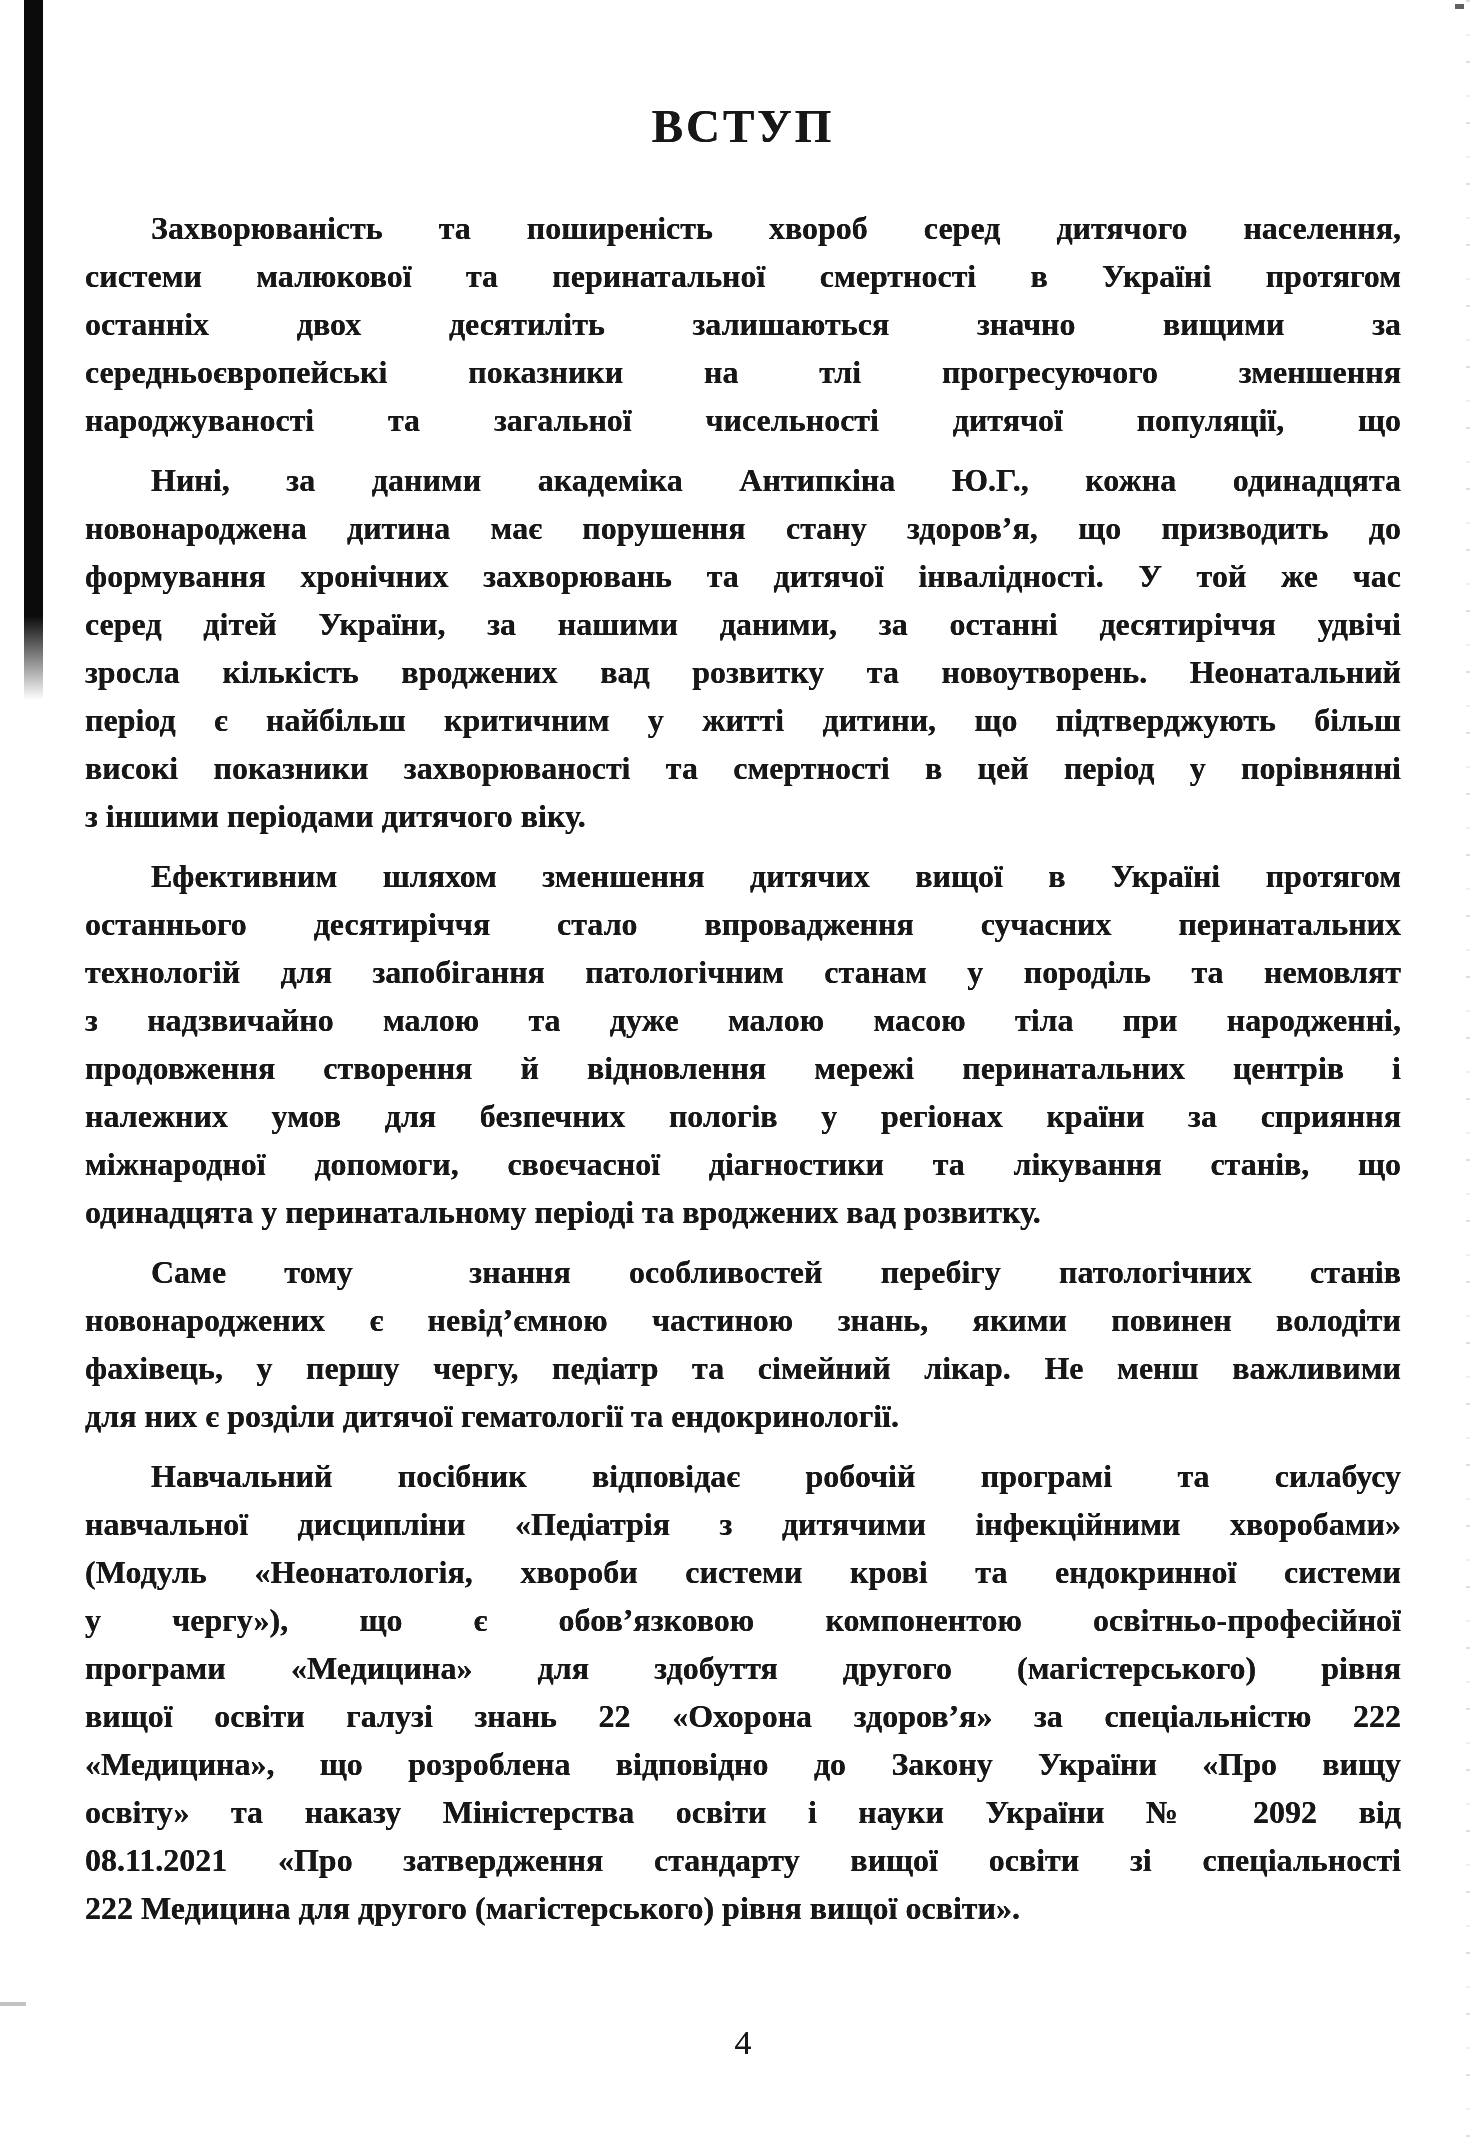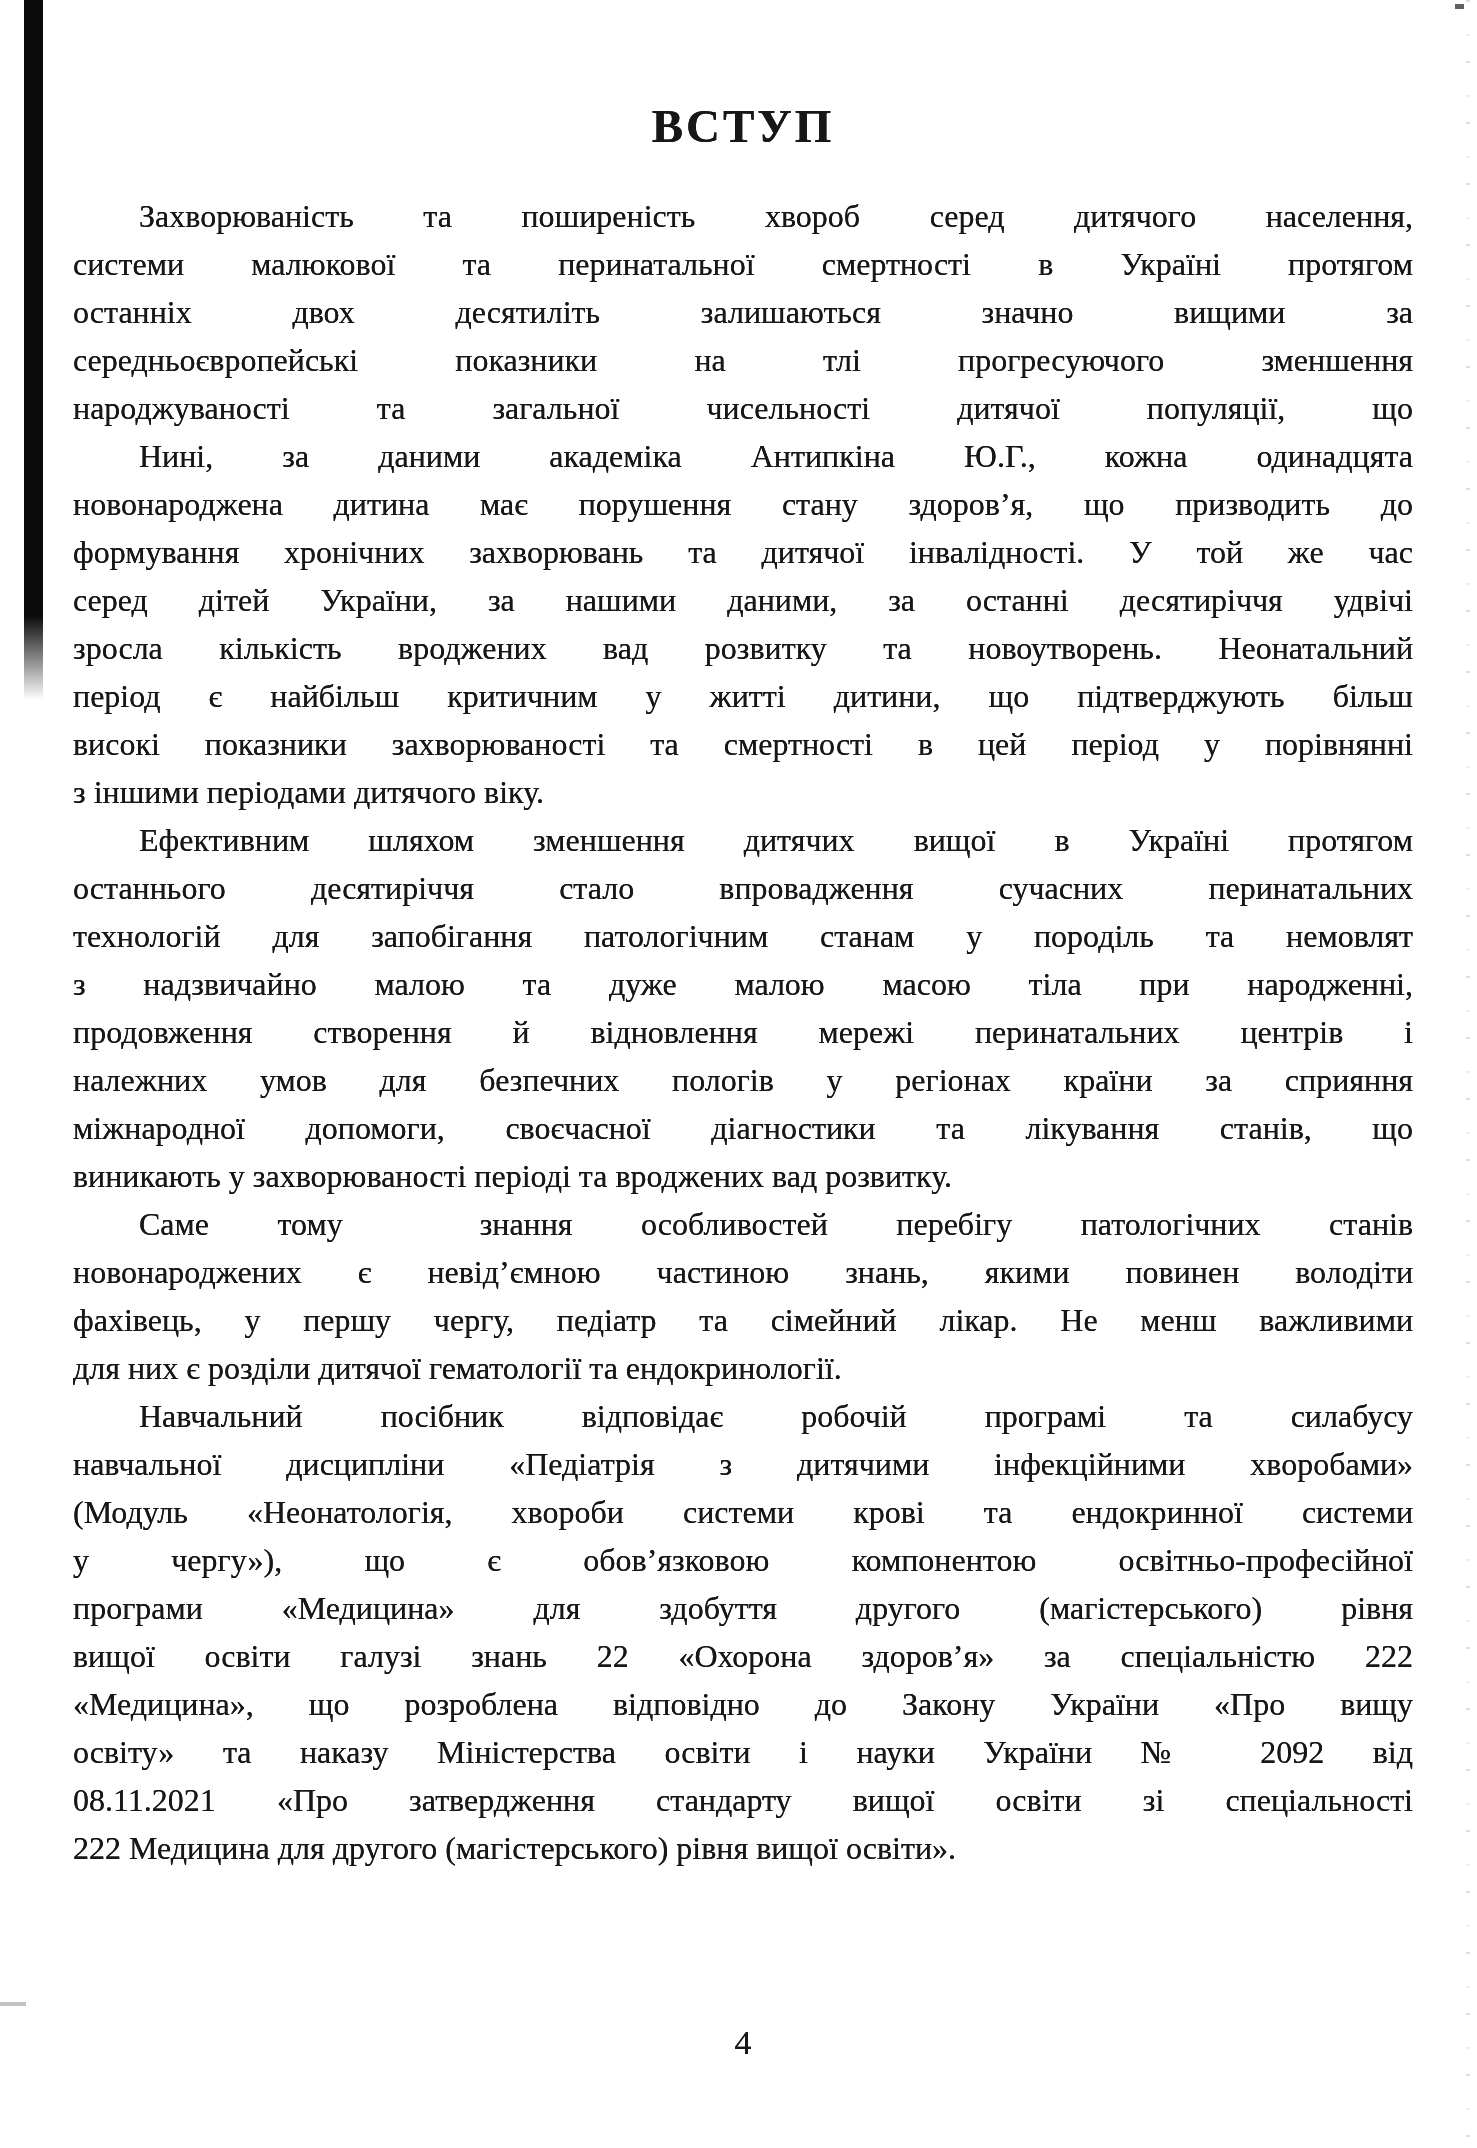--- a/index.html
+++ b/index.html
@@ -71,21 +71,21 @@
     letter-spacing: 3px;
     
     text-shadow: 0 0 0.5px currentColor;
   }
   .body-text {
     position: absolute;
     top: 192px;
     left: 73px;
     width: 1340px;
   }
-  .paragraph { margin: 0; }
+  .paragraph { margin: 12px; font-weight: bold; }
   .line {
     height: 48px;
     line-height: 48px;
     font-size: 32px;
     text-align: justify;
     text-align-last: justify;
     white-space: nowrap;
     text-shadow: 0 0 0.6px currentColor;
   }
   .line.first { text-indent: 66px; }
@@ -132,21 +132,21 @@
         <div class="line last">з іншими періодами дитячого віку.</div>
       </div>
       <div class="paragraph">
         <div class="line first">Ефективним шляхом зменшення дитячих вищої в Україні протягом</div>
         <div class="line">останнього десятиріччя стало впровадження сучасних перинатальних</div>
         <div class="line">технологій для запобігання патологічним станам у породіль та немовлят</div>
         <div class="line">з надзвичайно малою та дуже малою масою тіла при народженні,</div>
         <div class="line">продовження створення й відновлення мережі перинатальних центрів і</div>
         <div class="line">належних умов для безпечних пологів у регіонах країни за сприяння</div>
         <div class="line">міжнародної допомоги, своєчасної діагностики та лікування станів, що</div>
-        <div class="line last">виникають у захворюваності періоді та вроджених вад розвитку.</div>
+        <div class="line last">одинадцята у перинатальному періоді та вроджених вад розвитку.</div>
       </div>
       <div class="paragraph">
         <div class="line first">Саме тому&nbsp; знання особливостей перебігу патологічних станів</div>
         <div class="line">новонароджених є невід’ємною частиною знань, якими повинен володіти</div>
         <div class="line">фахівець, у першу чергу, педіатр та сімейний лікар. Не менш важливими</div>
         <div class="line last">для них є розділи дитячої гематології та ендокринології.</div>
       </div>
       <div class="paragraph">
         <div class="line first">Навчальний посібник відповідає робочій програмі та силабусу</div>
         <div class="line">навчальної дисципліни «Педіатрія з дитячими інфекційними хворобами»</div>

